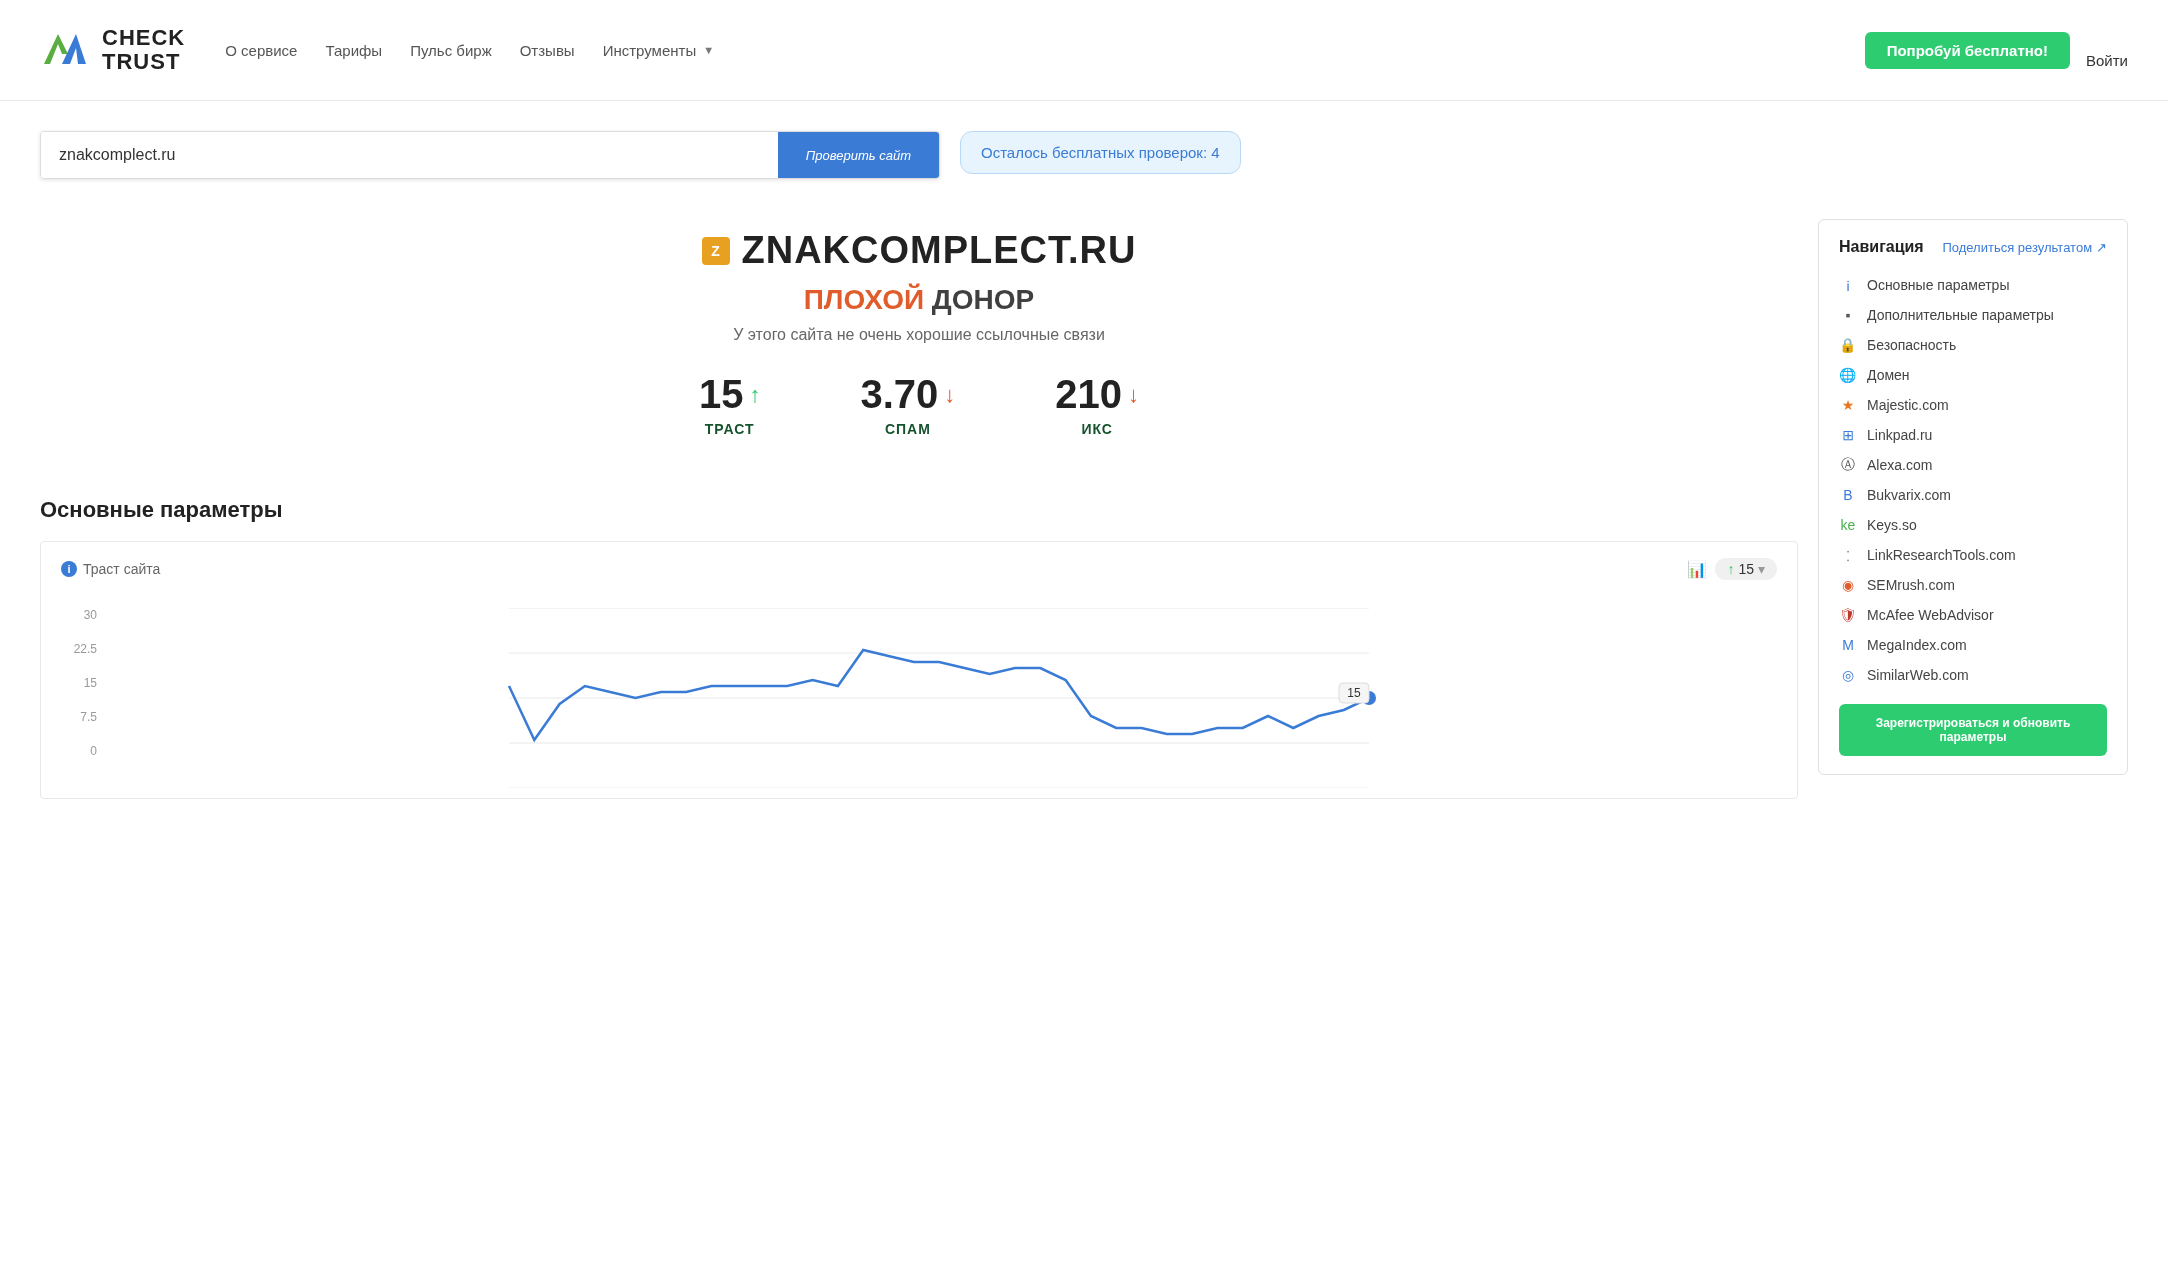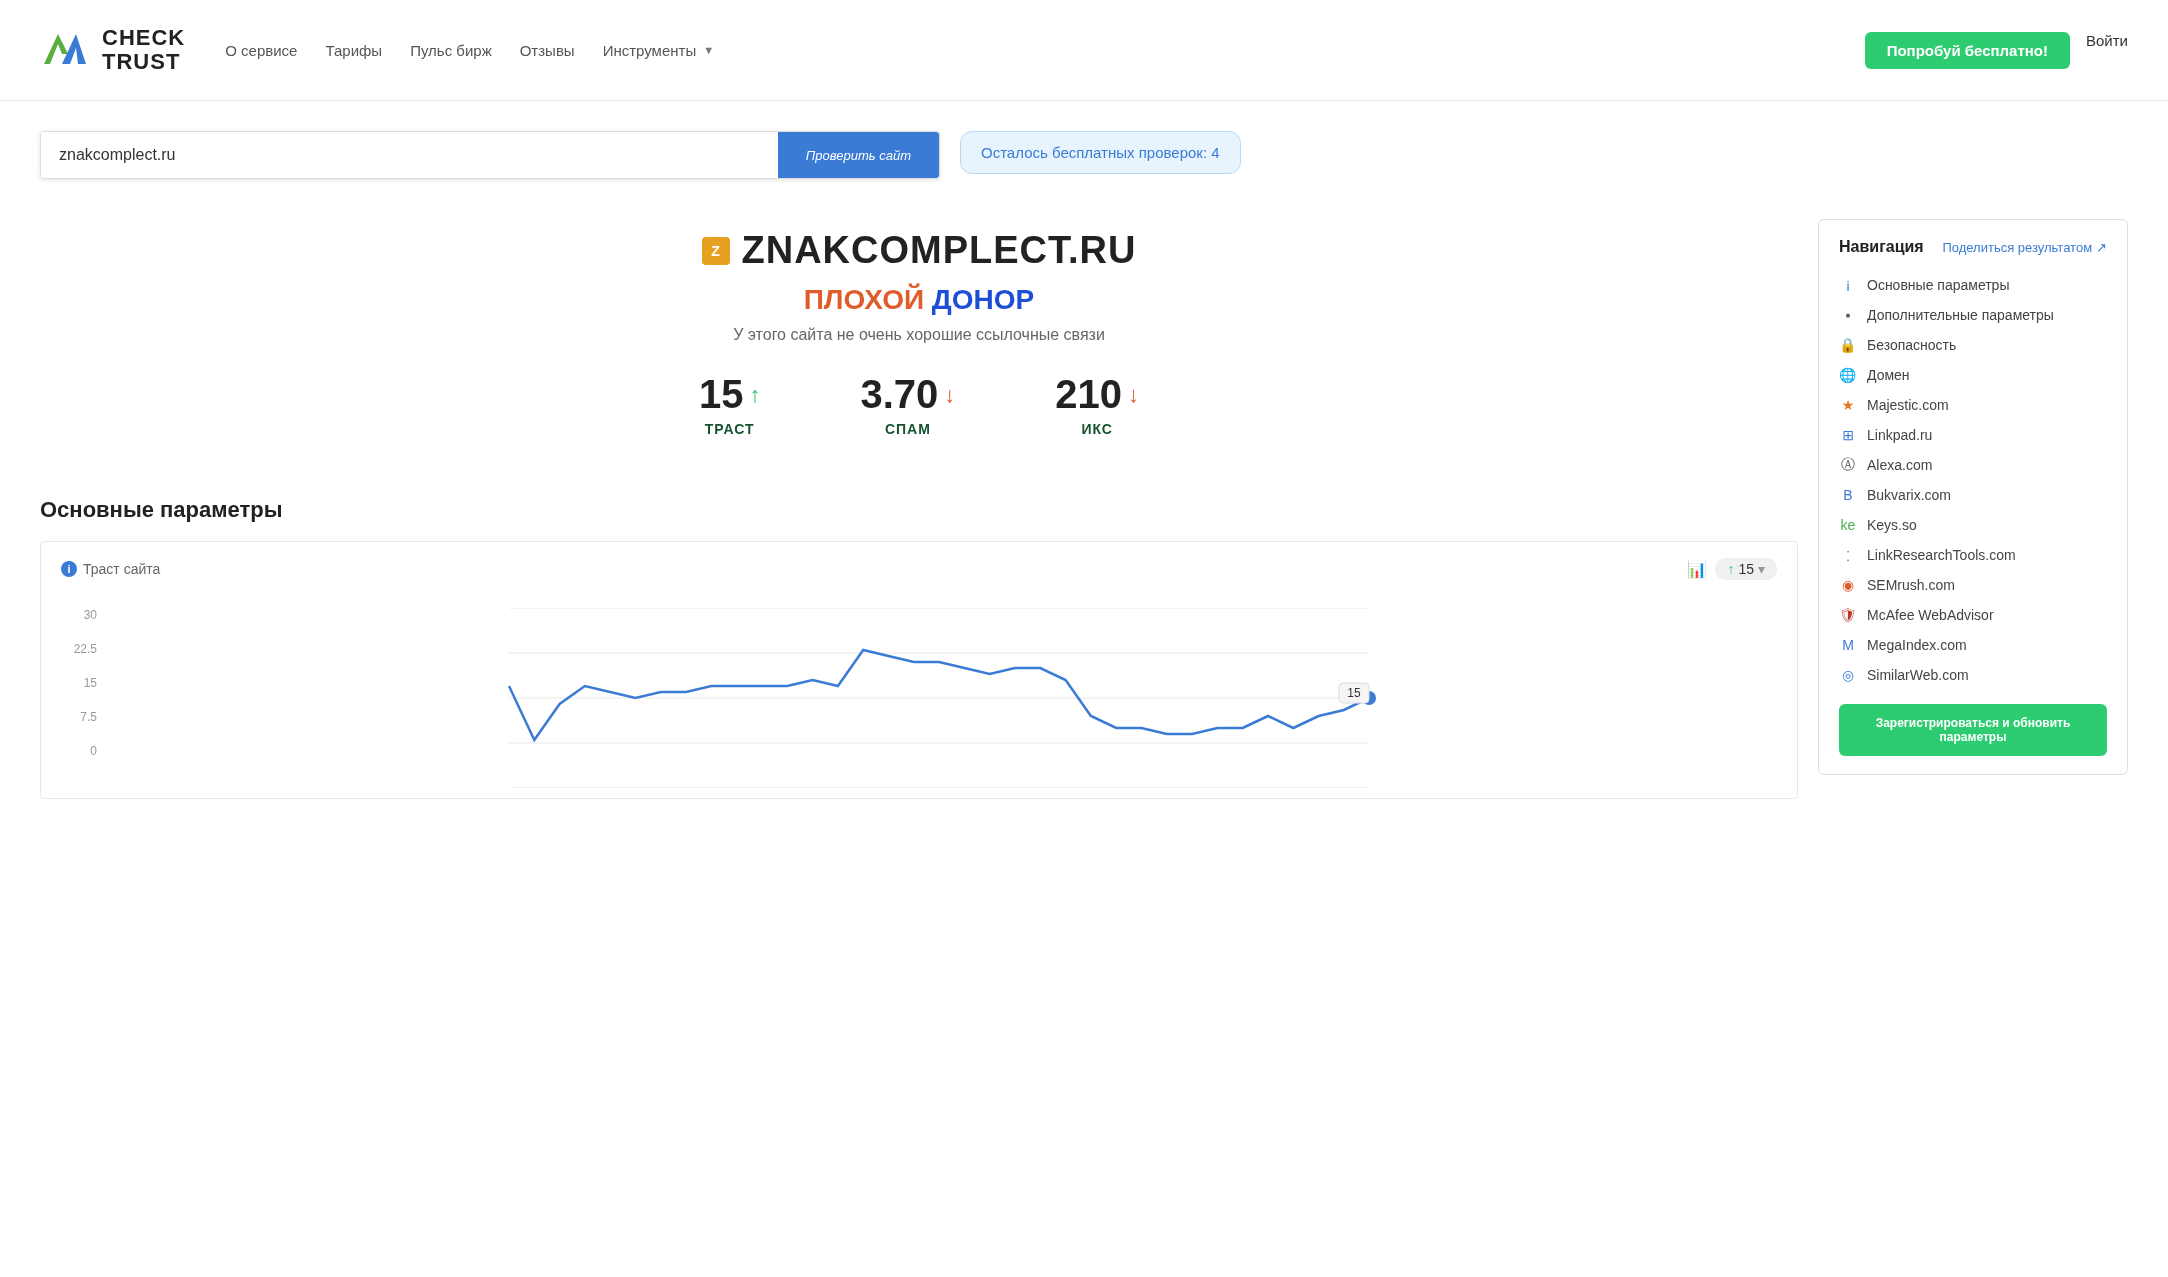--- a/index.html
+++ b/index.html
@@ -51,21 +51,21 @@
       align-items: center;
       gap: 5px;
       color: #555;
       font-size: 15px;
       cursor: pointer;
       font-weight: 500;
     }
     .nav-tools .arrow { font-size: 11px; color: #777; margin-left: 2px; }
     .header-right {
       display: flex;
-      align-items: flex-start;
+      align-items: flex-end;
       gap: 16px;
       margin-left: 42px;
     }
     .btn-try {
       background: #2ecc71;
       color: #fff;
       border: none;
       border-radius: 6px;
       padding: 10px 22px;
       font-size: 15px;
@@ -164,21 +164,21 @@
       font-weight: 700;
       color: #222;
       letter-spacing: 1px;
     }
     .donor-label {
       font-size: 28px;
       font-weight: 700;
       margin-bottom: 10px;
     }
     .donor-bad { color: #e05c2a; }
-    .donor-good { color: #1d4ed8; }
+    .donor-good { color: #404040; }
     .donor-desc {
       font-size: 16px;
       color: #666;
       margin-bottom: 28px;
     }
 
     
     .stats-row {
       display: flex;
       justify-content: center;

